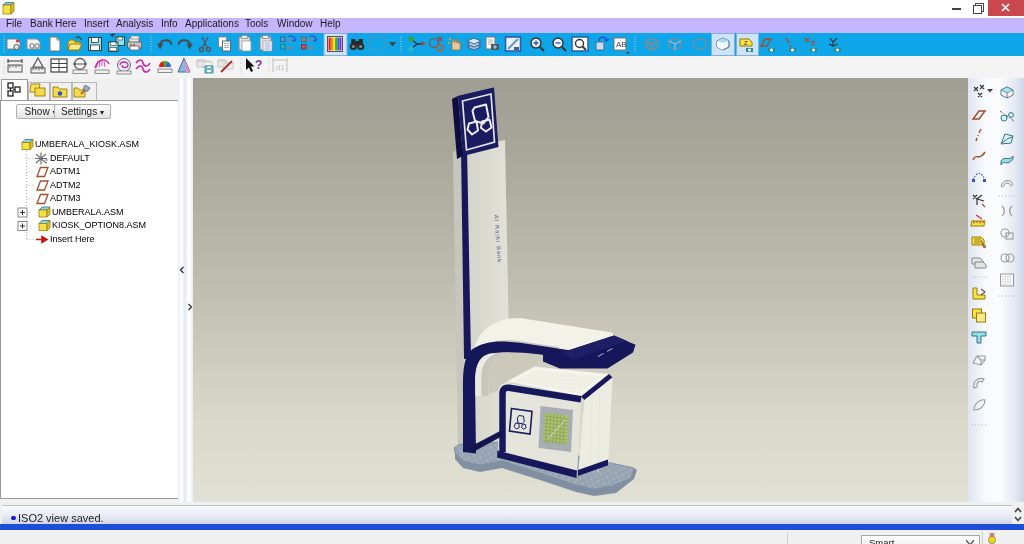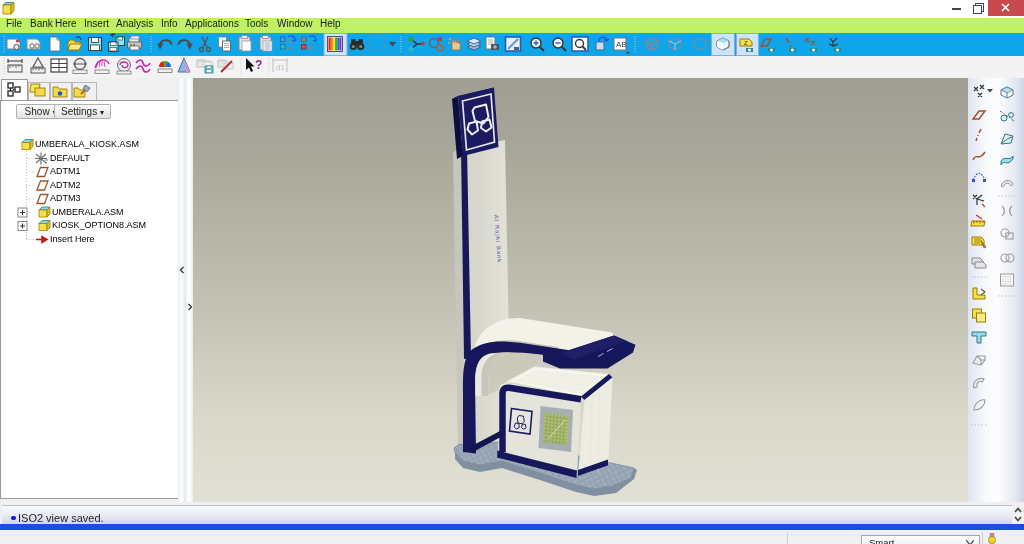--- a/index.html
+++ b/index.html
@@ -6,21 +6,21 @@
     font-family:"Liberation Sans",sans-serif;background:#f0f0f0;}
   .abs{position:absolute;}
   #stage{position:relative;width:1024px;height:544px;}
   
   #titlebar{left:0;top:0;width:1024px;height:18px;background:#ffffff;}
   #title-text{left:40px;top:2px;width:944px;height:15px;text-align:center;
     font-size:10.9px;color:#1b1b1b;white-space:nowrap;}
   #btn-close{left:988px;top:0;width:36px;height:16px;background:#c9494e;}
   #btn-close svg{position:absolute;left:13px;top:3px;}
   
-  #menubar{left:0;top:18px;width:1024px;height:15px;background:#bef264;
+  #menubar{left:0;top:18px;width:1024px;height:15px;background:#c4b5fd;
     font-size:10px;color:#1b1b1b;}
   .mi{position:absolute;top:0px;}
   
   #toolbar1{left:0;top:33px;width:1024px;height:23px;background:#0ea5e9;}
   #toolbar2{left:0;top:56px;width:1024px;height:22px;background:#f3f3f3;border-bottom:1px solid #e0e0e0;}
   
   #lpanel{left:0;top:78px;width:193px;height:427px;background:#f0f0f0;}
   .tab{position:absolute;top:4px;height:18px;background:#f0f0f0;border:1px solid #b9b9b9;border-bottom:none;}
   #tab1{left:1px;top:1px;width:25px;height:22px;background:#ffffff;border:1px solid #9a9a9a;border-bottom:none;}
   .btn{position:absolute;background:linear-gradient(#fdfdfd,#e3e3e3);border:1px solid #b0b0b0;

